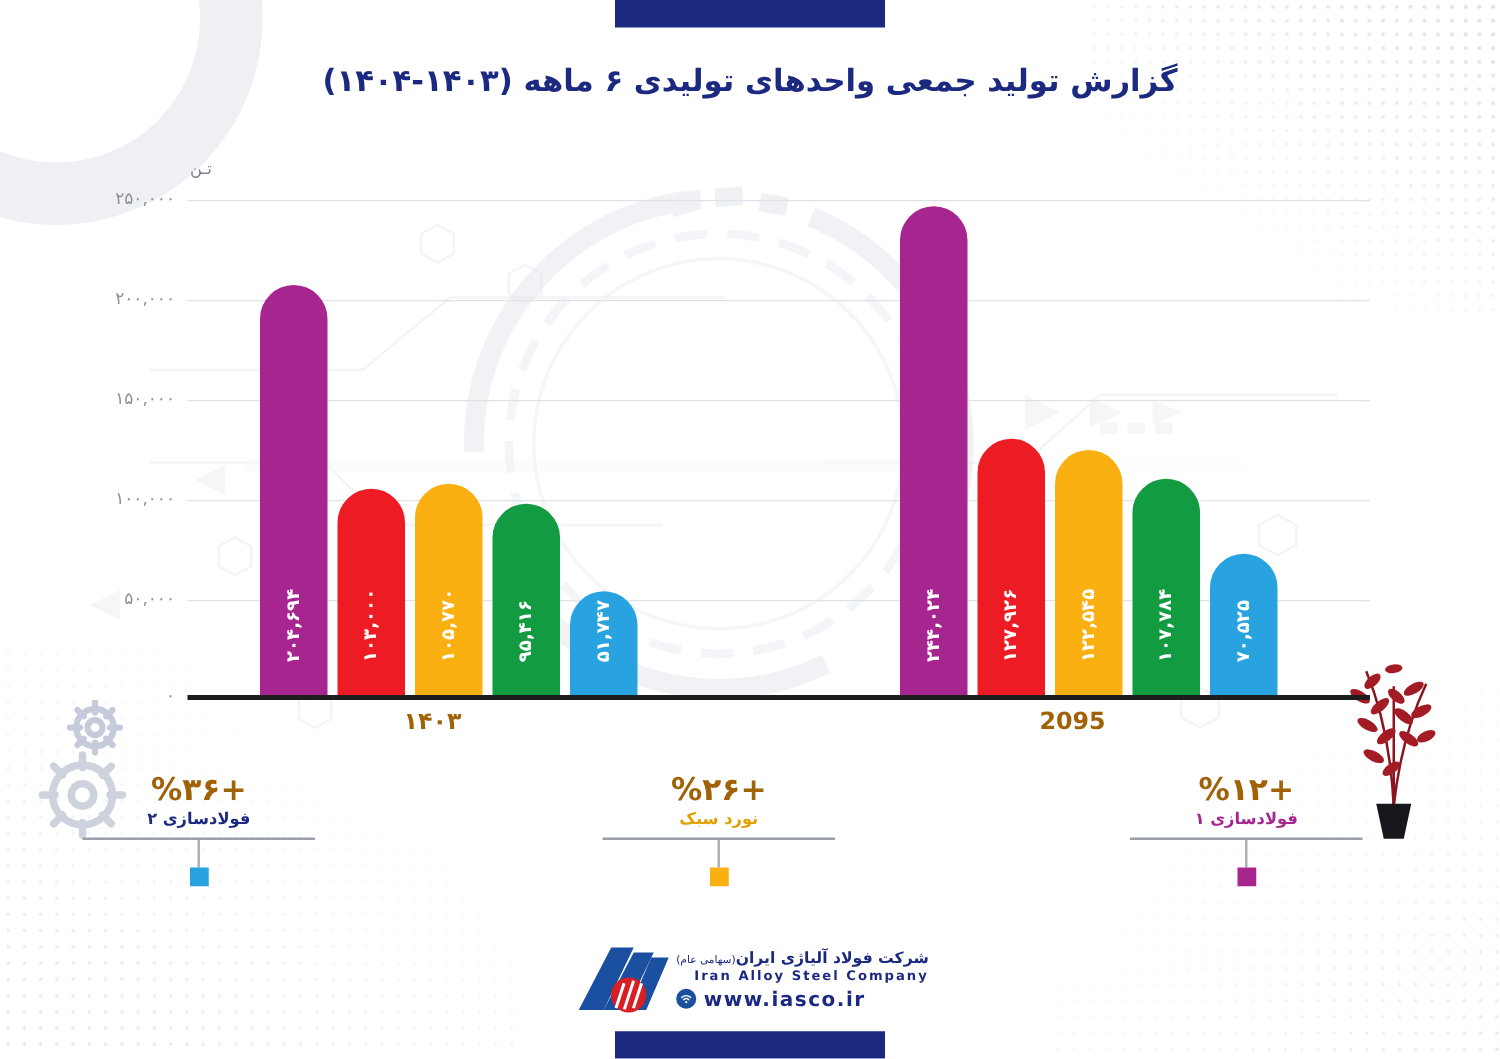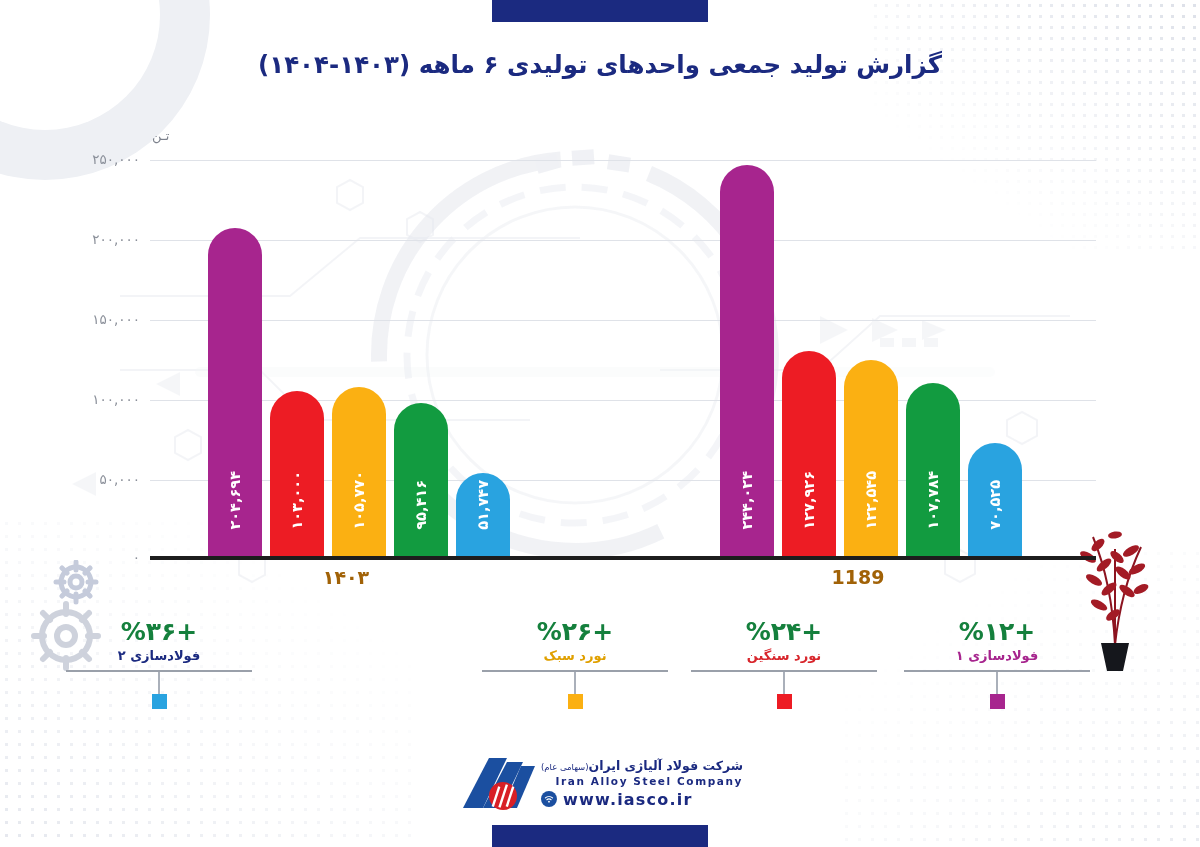--- a/index.html
+++ b/index.html
@@ -94,21 +94,21 @@
   }
   .group-label {
     position:absolute; top:438px; font-size:19px; font-weight:bold; color:#a16207;
     direction:rtl; transform:translateX(-50%);
   }
 
   
   #legend { position:absolute; left:66px; top:618px; width:1030px; height:110px; }
   .legend-item { position:absolute; top:0; width:186px; text-align:center; }
   .legend-pct {
-    font-size:25px; font-weight:bold; color:#15803d; direction:rtl; line-height:1.1;
+    font-size:25px; font-weight:bold; color:#a16207; direction:rtl; line-height:1.1;
   }
   .legend-name {
     font-size:13px; font-weight:bold; direction:rtl; margin-top:2px; line-height:1.2;
   }
   .legend-rule { margin-top:7px; height:2px; background:#9aa0aa; width:100%; }
   .legend-stem { width:1.5px; height:22px; background:#aab0ba; margin:0 auto; }
   .legend-swatch { width:15px; height:15px; margin:0 auto; }
 
   
   #footer { position:absolute; left:0; right:0; top:752px; height:72px; }
@@ -290,21 +290,21 @@
       </div>
       <div class="bar" style="left:756px; height:173px; background:#129b40;">
         <span class="bar-value">۱۰۷,۷۸۴</span>
       </div>
       <div class="bar" style="left:818px; height:113px; background:#29a3e0;">
         <span class="bar-value">۷۰,۵۲۵</span>
       </div>
     </div>
 
     <div class="group-label" style="left:280px;">۱۴۰۳</div>
-    <div class="group-label" style="left:792px;">1189</div>
+    <div class="group-label" style="left:792px;">2095</div>
   </div>
 
   <div id="legend">
 
     <div class="legend-item" style="left:0px;">
       <div class="legend-pct">+%۳۶</div>
       <div class="legend-name" style="color:#1b2a80;">فولادسازی ۲</div>
       <div class="legend-rule"></div>
       <div class="legend-stem"></div>
       <div class="legend-swatch" style="background:#29a3e0;"></div>
@@ -312,27 +312,20 @@
 
 
     <div class="legend-item" style="left:416px;">
       <div class="legend-pct">+%۲۶</div>
       <div class="legend-name" style="color:#e0a000;">نورد سبک</div>
       <div class="legend-rule"></div>
       <div class="legend-stem"></div>
       <div class="legend-swatch" style="background:#fbb012;"></div>
     </div>
 
-    <div class="legend-item" style="left:625px;">
-      <div class="legend-pct">+%۲۴</div>
-      <div class="legend-name" style="color:#d8262c;">نورد سنگین</div>
-      <div class="legend-rule"></div>
-      <div class="legend-stem"></div>
-      <div class="legend-swatch" style="background:#ed1c24;"></div>
-    </div>
 
     <div class="legend-item" style="left:838px;text-align:center;">
       <div class="legend-pct">+%۱۲</div>
       <div class="legend-name" style="color:#a7258e;">فولادسازی ۱</div>
       <div class="legend-rule"></div>
       <div class="legend-stem"></div>
       <div class="legend-swatch" style="background:#a7258e;"></div>
     </div>
   </div>
 

